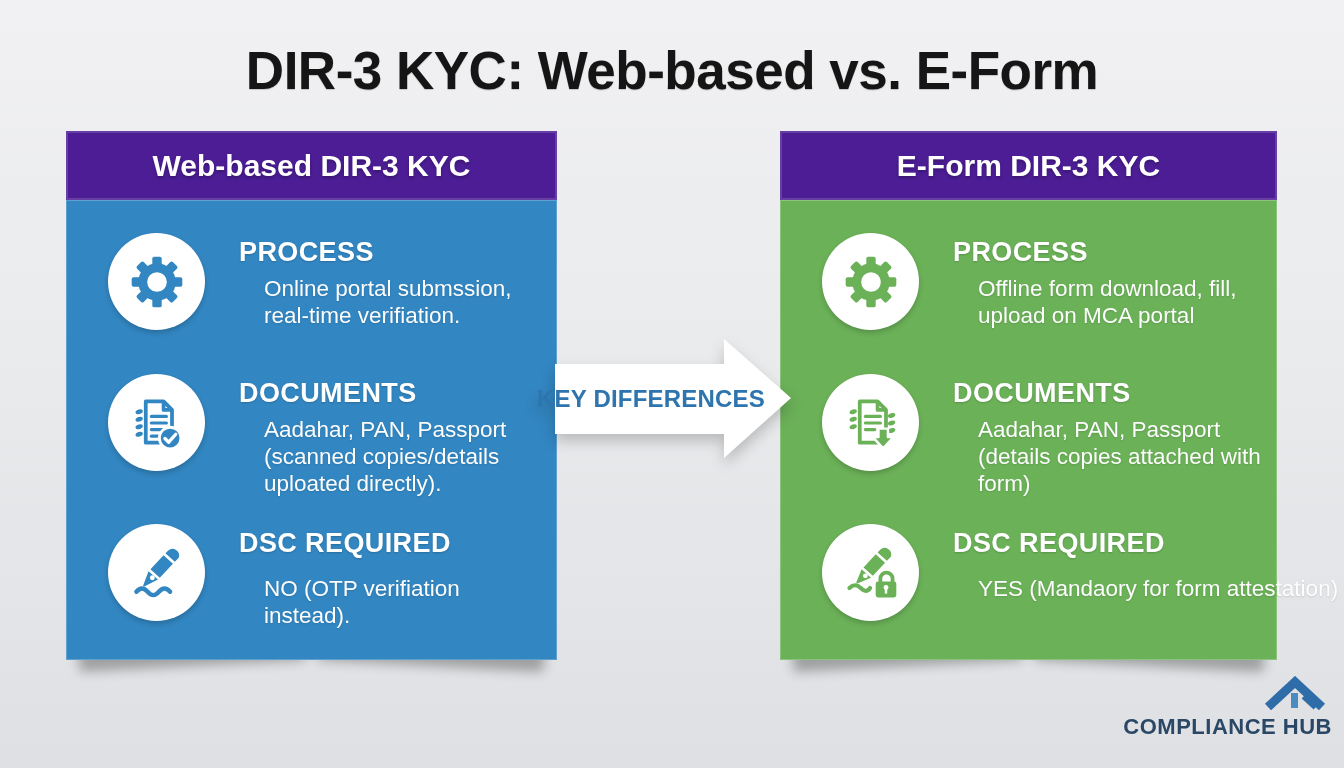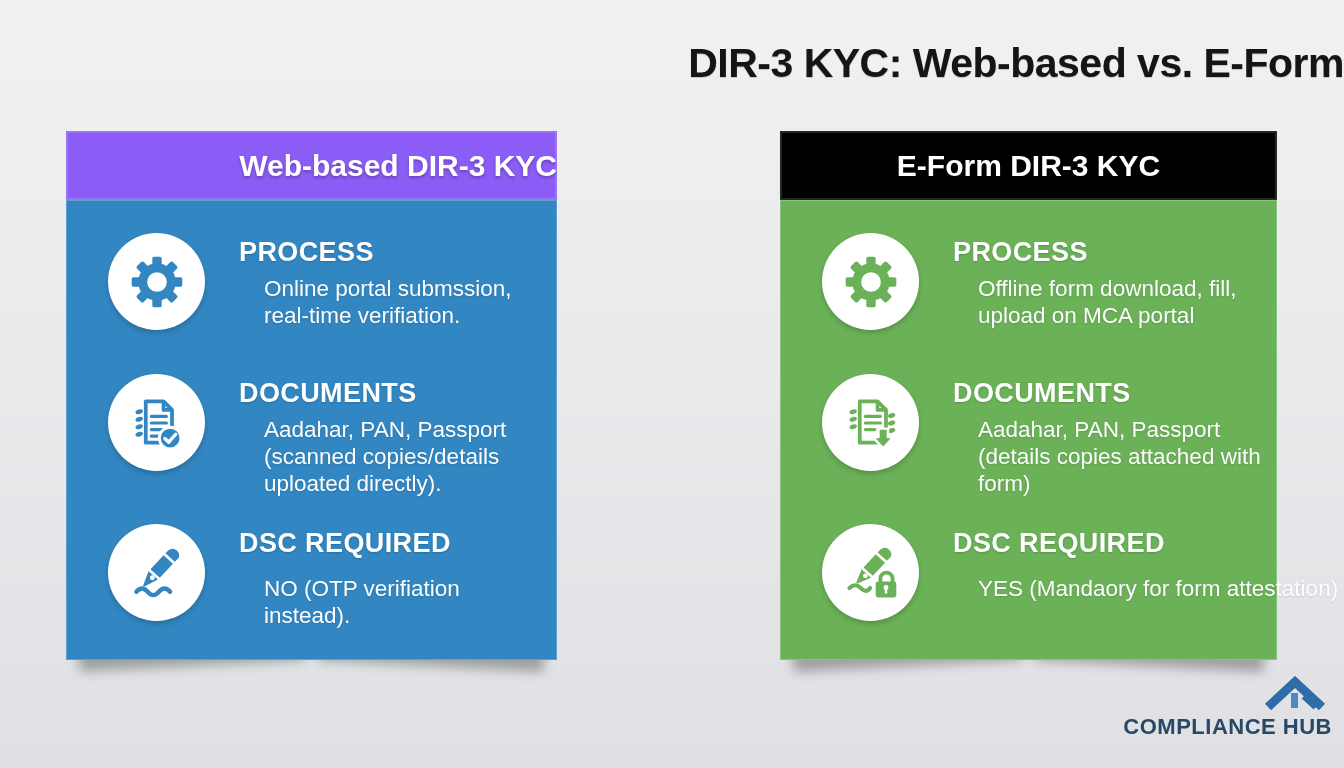--- a/index.html
+++ b/index.html
@@ -6,36 +6,36 @@
   body{
     width:1344px;height:768px;overflow:hidden;
     font-family:"Liberation Sans",sans-serif;
     background:linear-gradient(180deg,#f1f1f3 0%,#e9eaec 50%,#dfe0e3 100%);
   }
   .stage{position:relative;width:1344px;height:768px;}
 
   
   .page-title{
     position:absolute;top:40px;left:0;width:100%;
-    text-align:right;font-size:41px;font-weight:bold;color:#151515;
+    text-align:center;font-size:53px;font-weight:bold;color:#151515;
     letter-spacing:-0.5px;text-shadow:0 1px 1px rgba(0,0,0,0.18);margin:0;
   }
 
   
   .panel{position:absolute;top:131px;height:529px;}
   .panel-left{left:66px;width:491px;}
   .panel-right{left:780px;width:497px;}
   .panel-header{
     height:69px;display:flex;align-items:center;justify-content:center;
     color:#fff;font-size:30px;font-weight:bold;
     text-shadow:0 2px 3px rgba(0,0,0,0.25);
     box-shadow:inset 0 0 0 2px rgba(255,255,255,0.15);
   }
-  .panel-left .panel-header{background:#8b5cf6;justify-content:flex-end;}
-  .panel-right .panel-header{background:#000000;}
+  .panel-left .panel-header{background:#4c1d95;}
+  .panel-right .panel-header{background:#4c1d95;}
   .panel-body{
     position:absolute;top:69px;left:0;right:0;bottom:0;
     box-shadow:inset 0 0 0 1px rgba(255,255,255,0.22);
   }
   .panel-left .panel-body{background:#3286c1;}
   .panel-right .panel-body{background:#6bb158;}
 
   
   .panel::before,.panel::after{
     content:"";position:absolute;z-index:-1;bottom:10px;height:24px;width:46%;
@@ -252,20 +252,26 @@
         </div>
         <div class="row-text">
           <div class="row-heading">DSC REQUIRED</div>
           <div class="row-body nowrap">YES (Mandaory for form attestation)</div>
         </div>
       </div>
 
     </div>
   </section>
 
+  <div class="arrow">
+    <svg width="238" height="124" viewBox="0 0 238 124">
+      <polygon points="0,27 169,27 169,2 236,61 169,121 169,97 0,97" fill="#ffffff"></polygon>
+    </svg>
+    <span class="arrow-label">KEY DIFFERENCES</span>
+  </div>
 
   <footer class="brand">
     <svg class="brand-logo" width="62" height="36" viewBox="0 0 62 36">
       <path d="M4 31 L31 6 L58 31" stroke="#2f6da8" stroke-width="9" fill="none"></path>
       <rect x="27" y="17" width="7" height="15" fill="#4a8cc0"></rect>
       <path d="M40 20 L52 31" stroke="#2f6da8" stroke-width="7" fill="none"></path>
     </svg>
     <span class="brand-text">COMPLIANCE HUB</span>
   </footer>
 

